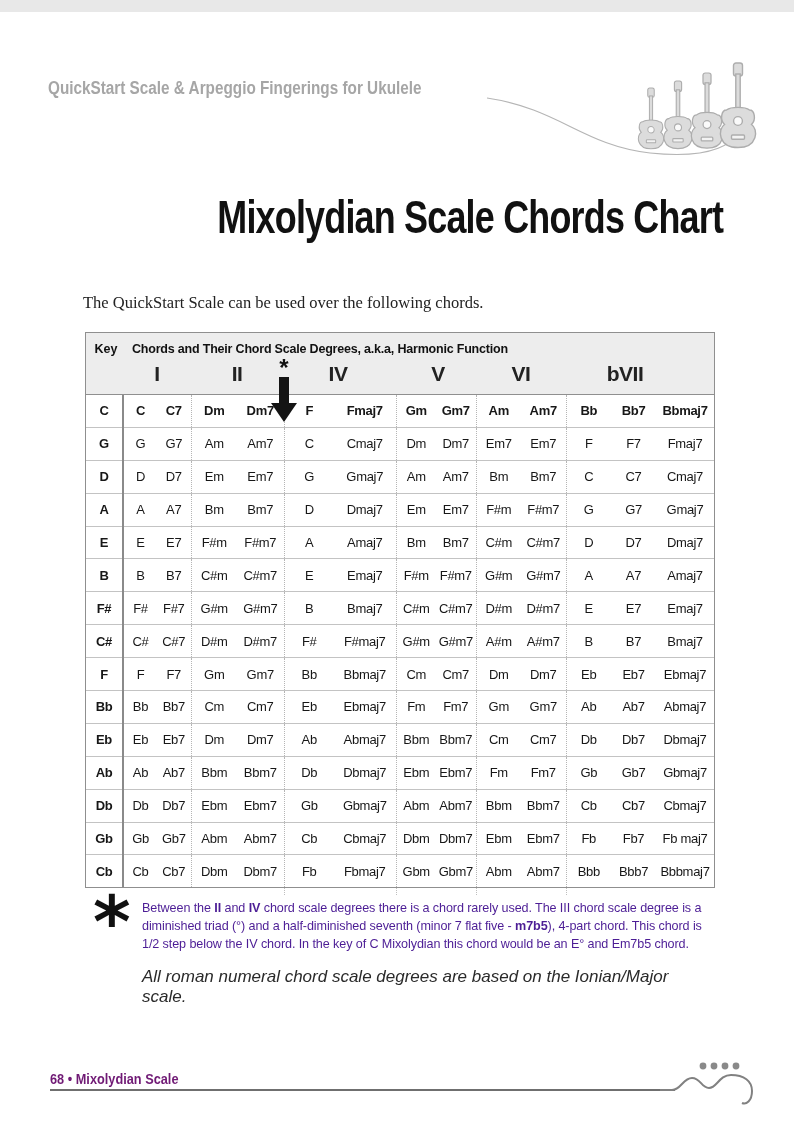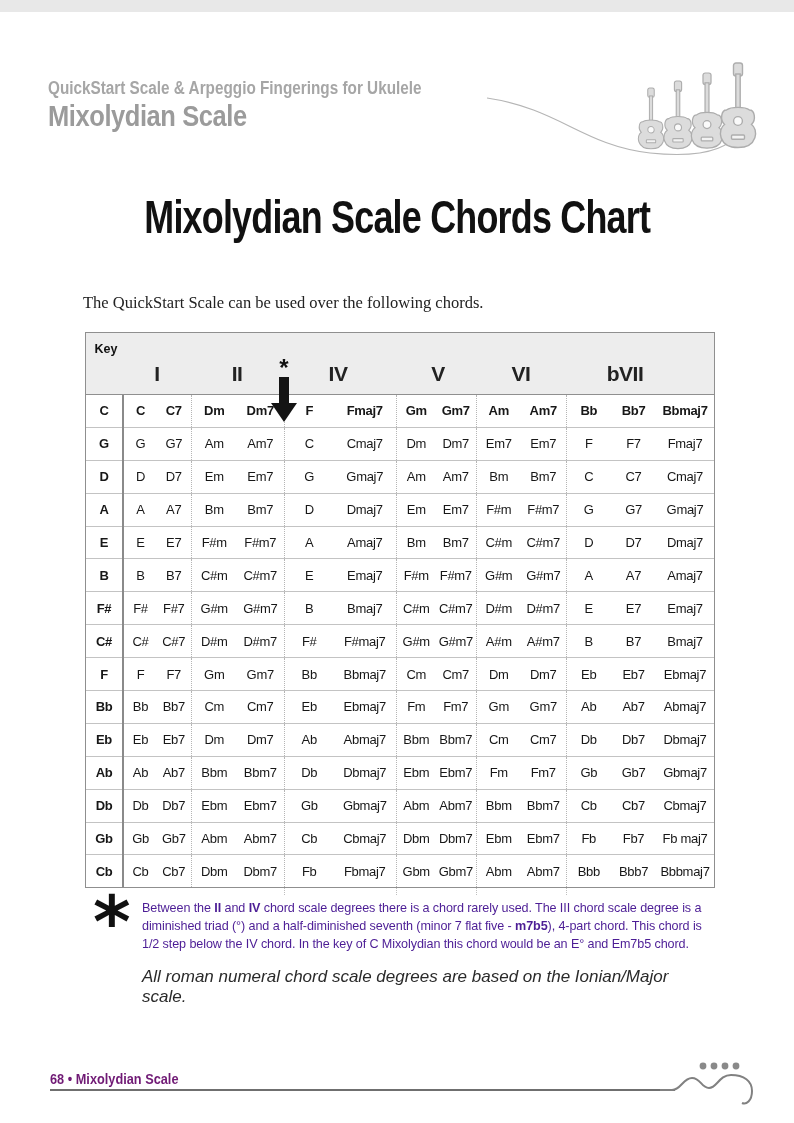--- a/index.html
+++ b/index.html
@@ -9,21 +9,21 @@
   
   .series-title{position:absolute;left:48px;top:66px;font-size:18px;font-weight:bold;
         color:#a6a6a6;white-space:nowrap;}
   .series-title .cond,{display:inline-block;}
   .cond{display:inline-block;transform:scaleX(0.85);transform-origin:left center;}
   .subhead{position:absolute;left:48px;top:87px;font-size:30px;font-weight:bold;
         color:#9b9b9b;white-space:nowrap;letter-spacing:-0.5px;}
   .hdr-art{position:absolute;left:0;top:0;width:794px;height:175px;pointer-events:none;}
 
   
-  .main-title{position:absolute;left:0;top:178px;width:794px;text-align:center;
+  .main-title{position:absolute;left:0;top:178px;width:794px;text-align:right;
         font-size:46px;font-weight:bold;color:#111;letter-spacing:-1px;white-space:nowrap;}
   .main-title .squeeze{display:inline-block;transform:scaleX(0.78);transform-origin:center;}
   .intro{position:absolute;left:83px;top:281px;font-family:"Liberation Serif",serif;
         font-size:16.5px;color:#222;}
 
   
   .tablewrap{position:absolute;left:85px;top:320px;width:630px;border:1px solid #8f8f8f;
         box-sizing:border-box;background:#fff;}
   .thead{position:relative;height:62px;background:#ededed;border-bottom:1px solid #8f8f8f;
         box-sizing:border-box;}
@@ -60,21 +60,20 @@
         color:#701a75;white-space:nowrap;}
   .footer-line{position:absolute;left:50px;top:1077px;width:625px;border-top:2px solid #6f6f6f;}
   .footer-art{position:absolute;left:660px;top:1042px;pointer-events:none;}
 </style>
 </head>
 <body>
 
 <div class="page">
 
   <div class="series-title"><span class="cond">QuickStart Scale &amp; Arpeggio Fingerings for Ukulele</span></div>
-  <div class="subhead"><span class="cond">Mixolydian Scale</span></div>
 
   <svg class="hdr-art" viewBox="0 0 794 175">
     <defs>
       <g id="uke" fill="#dcdcdc" stroke="#adadad" stroke-width="1.4">
         <rect x="-4.5" y="0" width="9" height="13" rx="2.5"></rect>
         <rect x="-2.2" y="11" width="4.4" height="36"></rect>
         <path d="M -11.5 47 C -16.5 47 -18.5 56.5 -13.5 61.5 C -20.5 66 -20 84.5 0 84.5 C 20 84.5 20.5 66 13.5 61.5 C 18.5 56.5 16.5 47 11.5 47 C 7 43.5 -7 43.5 -11.5 47 Z"></path>
         <circle cx="0" cy="58" r="4.4" fill="#fafafa"></circle>
         <rect x="-6.5" y="72" width="13" height="4.2" rx="1" fill="#f3f3f3"></rect>
       </g>
@@ -85,20 +84,21 @@
     <use href="#uke" transform="translate(707,61) scale(0.89)"></use>
     <use href="#uke" transform="translate(738,51) scale(1.0)"></use>
   </svg>
 
   <div class="main-title"><span class="squeeze">Mixolydian Scale Chords Chart</span></div>
   <div class="intro">The QuickStart Scale can be used over the following chords.</div>
 
   <div class="tablewrap">
     <div class="thead">
       <div class="key-hd">Key</div>
+      <div class="chords-hd">Chords and Their Chord Scale Degrees, a.k.a, Harmonic Function</div>
       <span class="degree" style="left:71px">I</span>
       <span class="degree" style="left:151px">II</span>
       <span class="degree" style="left:252px">IV</span>
       <span class="degree" style="left:352px">V</span>
       <span class="degree" style="left:435px">VI</span>
       <span class="degree" style="left:539px">bVII</span>
       <span class="band-ast" style="left:198px">*</span>
     </div>
 
     <svg class="arrow-icon" width="26" height="46" viewBox="0 0 26 46">

